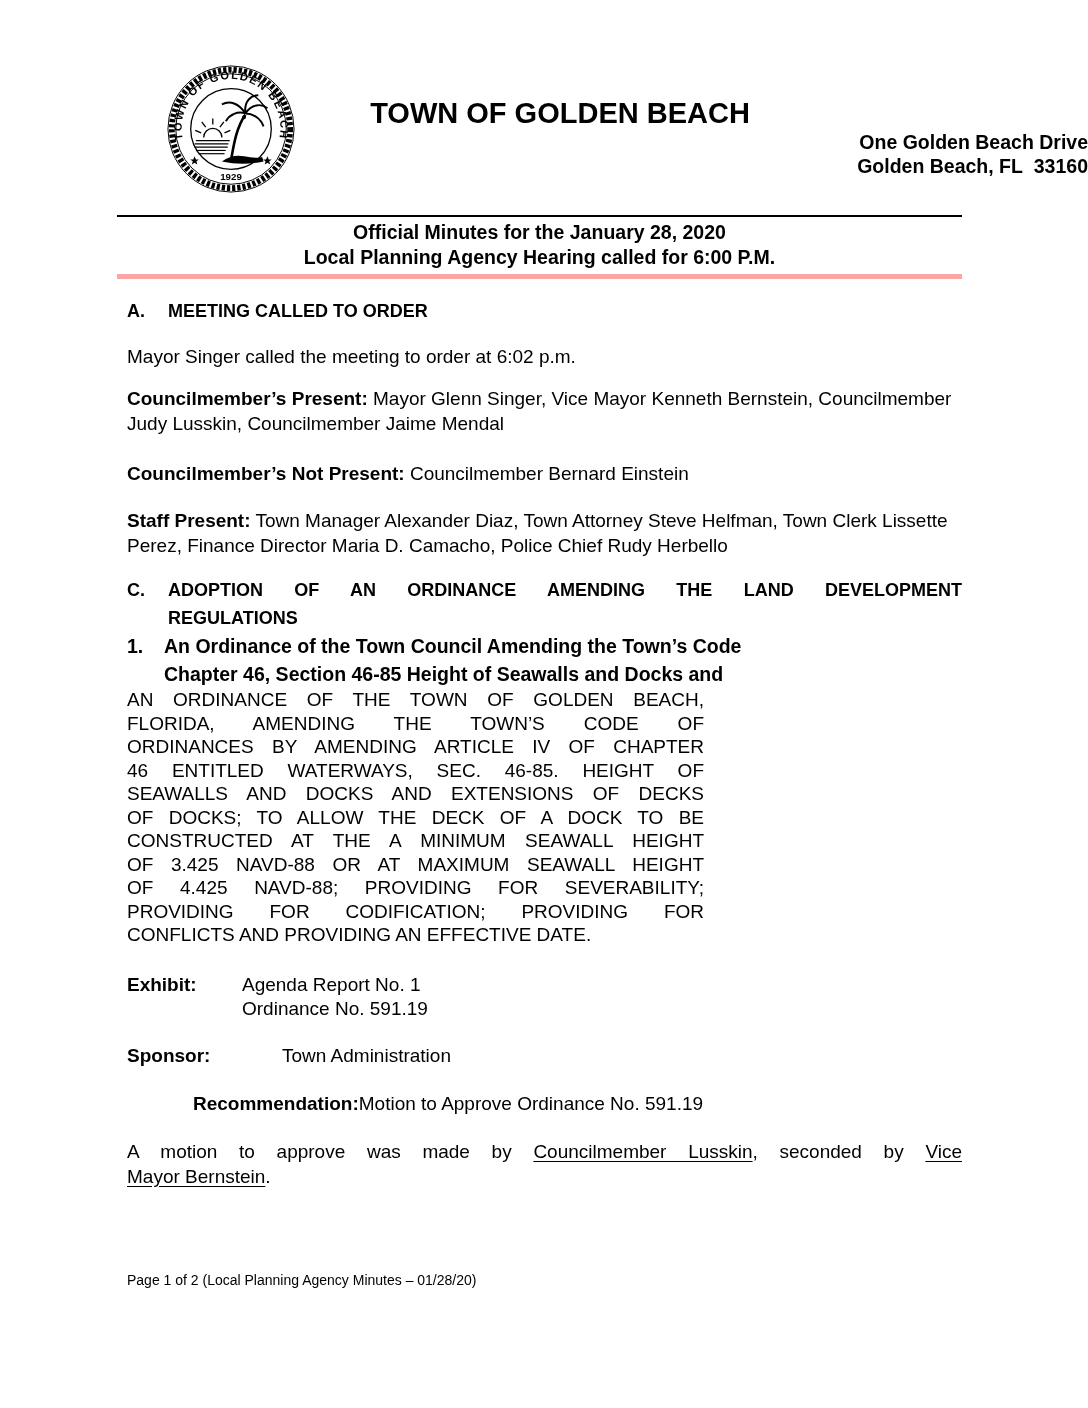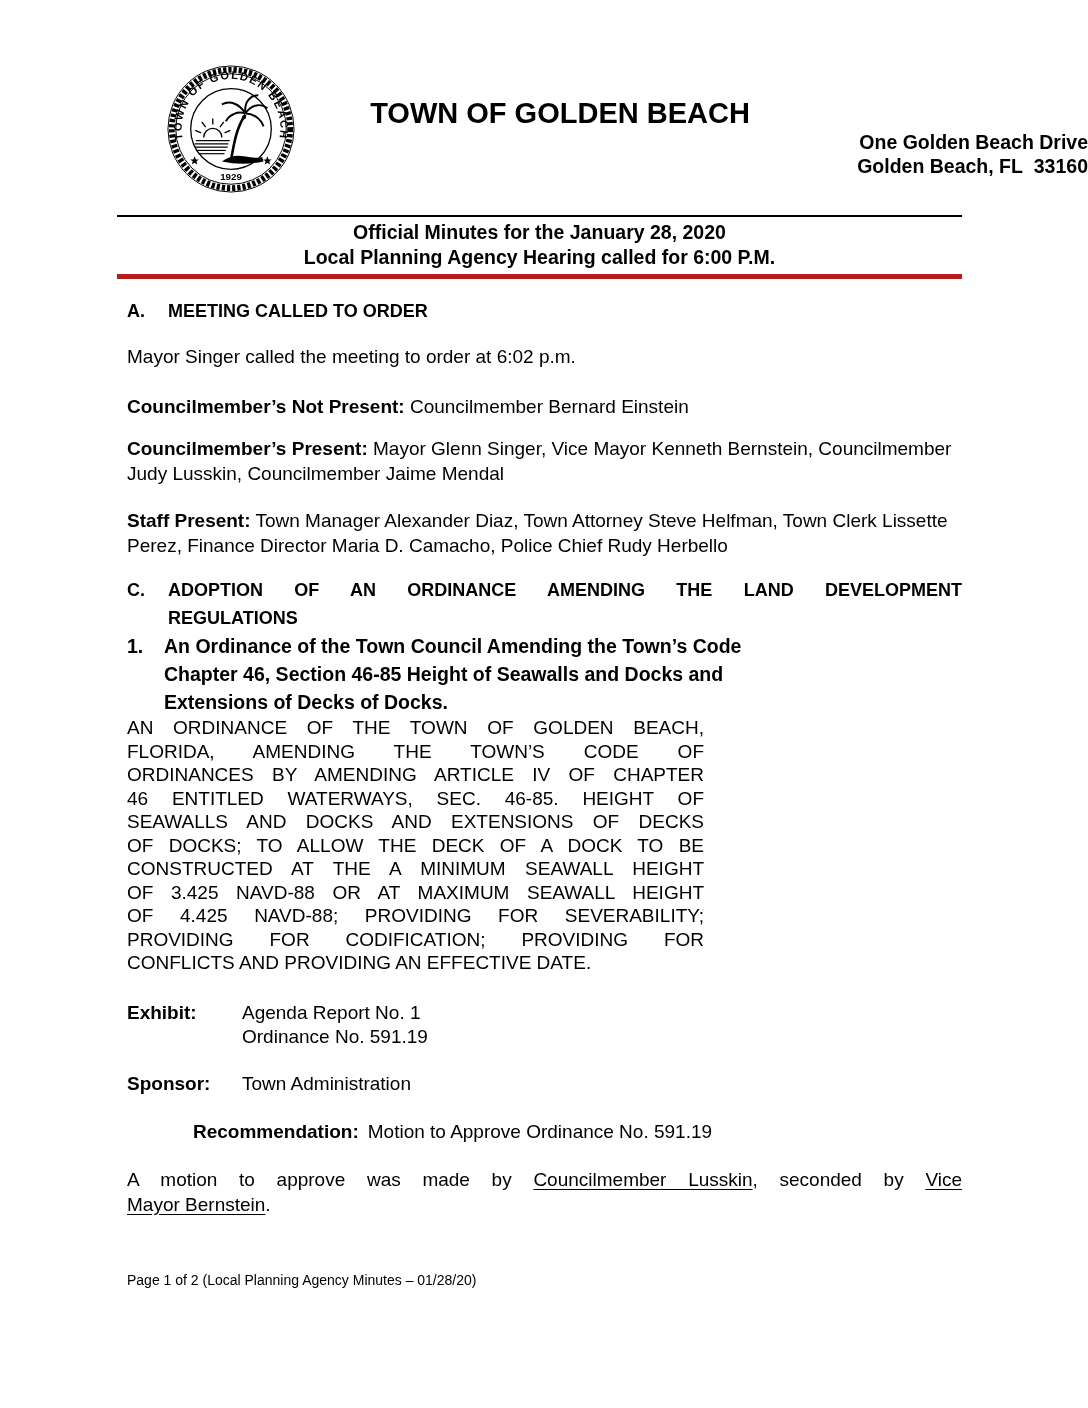--- a/index.html
+++ b/index.html
@@ -13,21 +13,21 @@
   
   .header{position:relative;height:215px;}
   .seal{position:absolute;left:166px;top:64px;width:130px;height:130px;}
   .title-block{text-align:center;padding-top:96px;padding-left:32px;}
   .org-title{font-size:29px;font-weight:bold;line-height:34px;}
   .org-addr{font-size:19.5px;font-weight:bold;line-height:24px;text-align:right;}
 
   
   .banner{
     margin:0 126px 0 117px;
-    border-top:2px solid #000;border-bottom:5px solid #b91c1c;
+    border-top:2px solid #000;border-bottom:5px solid #fca5a5;
     padding:3px 0 4px;
     text-align:center;font-weight:bold;font-size:19.5px;line-height:25px;
   }
 
   
   .content{width:835px;margin-left:127px;font-size:19px;line-height:25px;}
   .content p,.content div{margin:0;}
   .sec-h{font-size:18px;font-weight:bold;line-height:25px;}
   .sec-letter{display:inline-block;width:41px;}
   .hang{position:relative;padding-left:41px;line-height:28px;}
@@ -46,24 +46,24 @@
   .item-num{position:absolute;left:0;top:0;}
 
   .ordinance{margin-top:13px;margin-left:130px;width:577px;line-height:23.5px;}
 
   
   .jl > div:not(:last-child){text-align:justify;text-align-last:justify;}
 
   .kv{display:flex;margin-left:118px;line-height:24px;}
   .kv-label{width:115px;flex-shrink:0;font-weight:bold;}
   #exhibit{margin-top:26px;}
-  #sponsor{margin-top:23px;}
+  #sponsor{margin-top:23px;gap:40px;}
 
   #recommendation{margin-top:23px;margin-left:66px;font-size:19px;line-height:25px;}
-  .rec-label{font-weight:bold;margin-right:9px;}
+  .rec-label{font-weight:bold;}
 
   #motion{margin-top:23px;line-height:25.5px;}
   .motion-l1{text-align:justify;text-align-last:justify;}
   .u{text-decoration:underline;text-underline-offset:3px;}
 
   .footer{position:absolute;left:127px;top:1272px;font-size:14px;line-height:17px;}
 </style>
 </head>
 <body>
 
@@ -124,40 +124,39 @@
   </div>
 
   <main class="content">
 
     <div class="sec-h" id="secA">
       <span class="sec-letter">A.</span><span>MEETING CALLED TO ORDER</span>
     </div>
     <p id="pA">Mayor Singer called the meeting to order at 6:02 p.m.</p>
 
 
+    <p id="present"><b>Councilmember’s Present:</b><span> Mayor Glenn Singer, Vice Mayor Kenneth Bernstein, Councilmember Judy Lusskin, Councilmember Jaime Mendal</span></p>
+
     <p id="notpresent"><b>Councilmember’s Not Present:</b><span> Councilmember Bernard Einstein</span></p>
-
-    <p id="present"><b>Councilmember’s Present:</b><span> Mayor Glenn Singer, Vice Mayor Kenneth Bernstein, Councilmember Judy Lusskin, Councilmember Jaime Mendal</span></p>
 
     <p id="staff"><b>Staff Present:</b><span> Town Manager Alexander Diaz, Town Attorney Steve Helfman, Town Clerk Lissette Perez, Finance Director Maria D. Camacho, Police Chief Rudy Herbello</span></p>
 
     <div class="sec-h hang" id="secC">
       <span class="sec-letter">C.</span>
       <div class="jl">
           <div>ADOPTION OF AN ORDINANCE AMENDING THE LAND DEVELOPMENT</div>
           <div>REGULATIONS</div>
         </div>
     </div>
 
     <div class="item1" id="item1">
       <span class="item-num">1.</span>
       <div>
           <div>An Ordinance of the Town Council Amending the Town’s Code</div>
           <div>Chapter 46, Section 46-85 Height of Seawalls and Docks and</div>
-          <div>Extensions of Decks of Docks.</div>
         </div>
     </div>
 
     <div class="ordinance jl" id="ordinance">
         <div>AN ORDINANCE OF THE TOWN OF GOLDEN BEACH,</div>
         <div>FLORIDA, AMENDING THE TOWN’S CODE OF</div>
         <div>ORDINANCES BY AMENDING ARTICLE IV OF CHAPTER</div>
         <div>46 ENTITLED WATERWAYS, SEC. 46-85. HEIGHT OF</div>
         <div>SEAWALLS AND DOCKS AND EXTENSIONS OF DECKS</div>
         <div>OF DOCKS; TO ALLOW THE DECK OF A DOCK TO BE</div>

